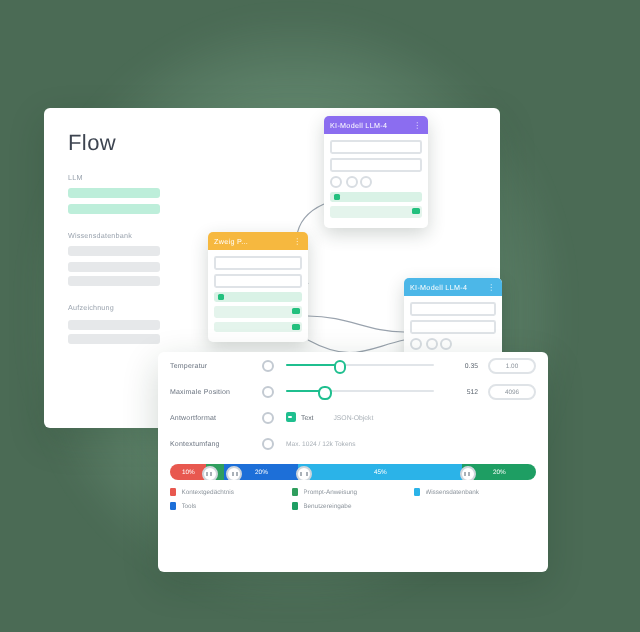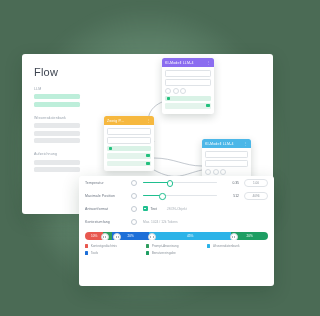--- a/index.html
+++ b/index.html
@@ -17,21 +17,20 @@
     position:absolute;left:14px;top:8px;width:268px;height:296px;
     background:radial-gradient(ellipse at 50% 50%, rgba(214,255,226,.55) 0%, rgba(190,245,210,.22) 45%, rgba(120,180,140,0) 72%);
     filter:blur(6px);
   }
 
   
   .panel{position:absolute;background:#fff;border-radius:3px;}
   #flow-panel{
     left:22px;top:54px;width:228px;height:160px;
     box-shadow:0 6px 18px rgba(20,50,30,.18);
-    padding-left:23px;
   }
   #params-panel{
     left:79px;top:176px;width:195px;height:110px;
     box-shadow:0 6px 18px rgba(20,50,30,.20);
   }
 
   
   .side{position:absolute;left:12px;top:12px;width:46px;}
   .flow-title{
     font-size:11px;color:#3d4450;letter-spacing:.2px;font-weight:400;

